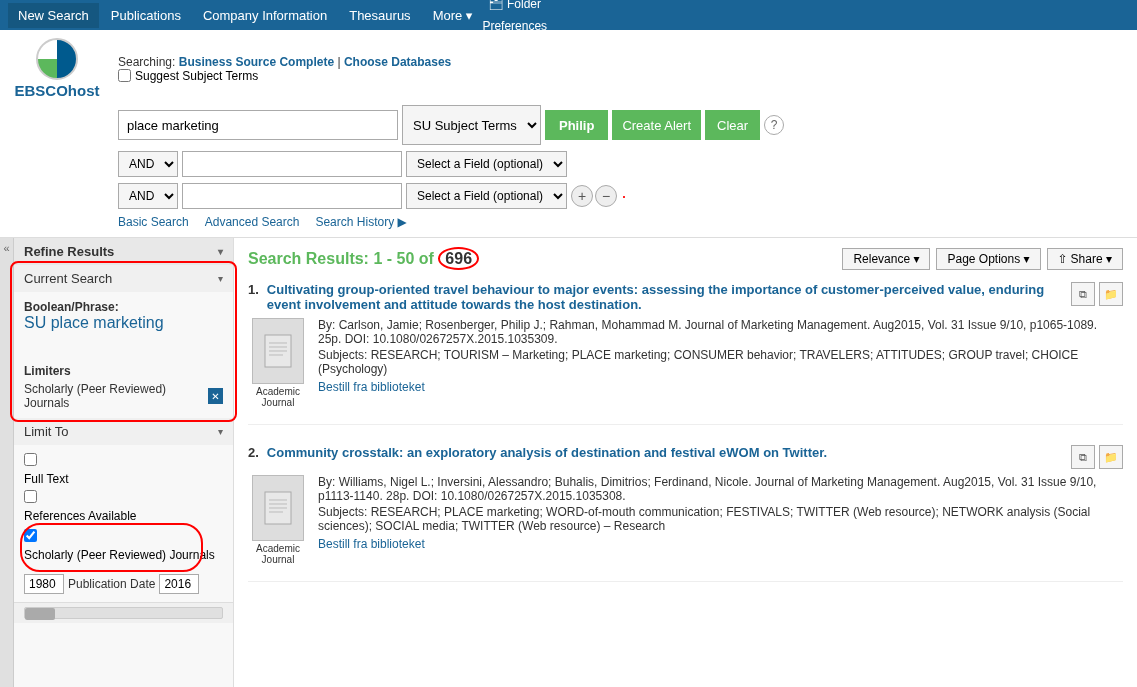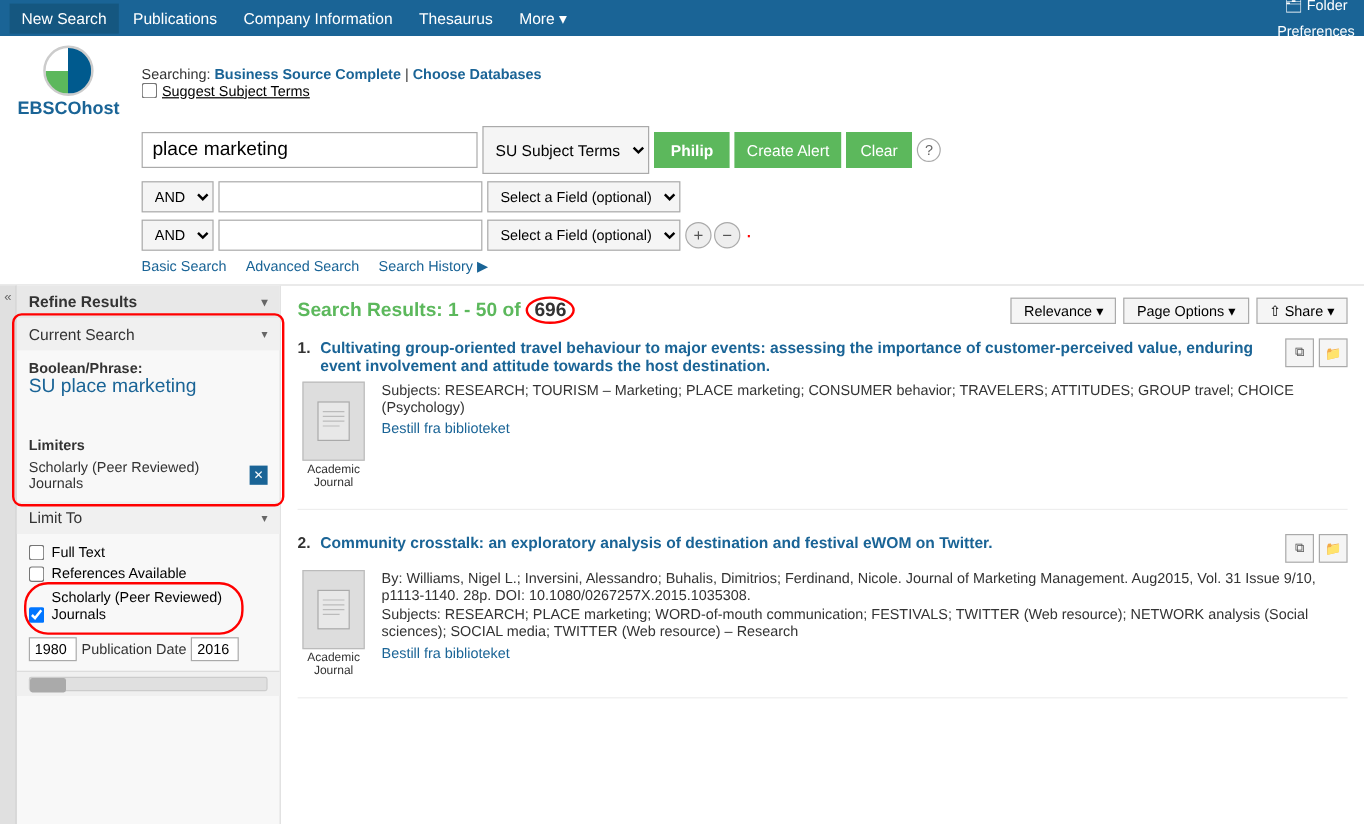--- a/index.html
+++ b/index.html
@@ -3,21 +3,20 @@
   <meta charset="utf-8">
   <style>
     * { box-sizing: border-box; margin: 0; padding: 0; }
     body { font-family: Arial, sans-serif; font-size: 13px; background: #fff; }
 
     
     .top-nav {
       background: #1a6496;
       display: flex;
       align-items: center;
-      justify-content: space-between;
       padding: 0 8px;
       height: 30px;
     }
     .top-nav-left { display: flex; gap: 2px; }
     .top-nav-item {
       color: #fff;
       padding: 5px 10px;
       font-size: 13px;
       cursor: pointer;
       white-space: nowrap;
@@ -55,33 +54,33 @@
       border: 2px solid #ccc;
       margin-bottom: 2px;
     }
     .logo-text {
       font-size: 15px;
       font-weight: bold;
       color: #1a6496;
     }
     .search-info { font-size: 12px; color: #333; }
     .search-info a { color: #1a6496; text-decoration: none; font-weight: bold; }
-    .suggest-row { display: flex; align-items: center; gap: 4px; font-size: 12px; text-decoration: underline; }
+    .suggest-row { display: flex; align-items: center; gap: 4px; font-size: 12px; }
 
     
     .search-row {
       display: flex;
       align-items: center;
       gap: 4px;
       margin-left: 106px;
     }
     .search-input {
       border: 1px solid #aaa;
       padding: 5px 8px;
-      font-size: 16px;
+      font-size: 13px;
       width: 280px;
       height: 30px;
       outline: none;
     }
     .field-select {
       border: 1px solid #aaa;
       padding: 4px 6px;
       font-size: 13px;
       height: 40px;
       background: #f5f5f5;
@@ -239,21 +238,21 @@
       width: 16px;
       height: 16px;
       display: flex;
       align-items: center;
       justify-content: center;
       font-size: 10px;
       cursor: pointer;
     }
 
     .limit-to-section { padding: 8px 10px; }
-    .limit-to-item { display: flex; align-items: flex-end; gap: 6px; font-size: 12px; margin-bottom: 4px; }
+    .limit-to-item { display: flex; align-items: flex-start; gap: 6px; font-size: 12px; margin-bottom: 4px; flex-direction: column; }
     .limit-to-item input[type=checkbox] { cursor: pointer; }
 
     .pub-date-row {
       display: flex;
       align-items: center;
       gap: 4px;
       font-size: 12px;
       margin-top: 6px;
     }
     .pub-date-input {
@@ -582,20 +581,25 @@
                 <rect x="2" y="2" width="26" height="32" fill="#e8e8e8" stroke="#aaa" stroke-width="1"></rect>
                 <line x1="6" y1="10" x2="24" y2="10" stroke="#bbb" stroke-width="1"></line>
                 <line x1="6" y1="14" x2="24" y2="14" stroke="#bbb" stroke-width="1"></line>
                 <line x1="6" y1="18" x2="24" y2="18" stroke="#bbb" stroke-width="1"></line>
                 <line x1="6" y1="22" x2="20" y2="22" stroke="#bbb" stroke-width="1"></line>
               </svg>
             </div>
             <span class="journal-label">Academic Journal</span>
           </div>
           <div class="result-meta">
+            <div class="authors">
+              <span>By: Carlson, Jamie; Rosenberger, Philip J.; Rahman, Mohammad M.</span>
+              <span> </span><span>Journal of Marketing Management. Aug2015, Vol. 31 Issue 9/10, p1065-1089. 25p.</span>
+              <span> </span><span>DOI: 10.1080/0267257X.2015.1035309.</span>
+            </div>
             <div class="subjects">
               <span>Subjects: RESEARCH; TOURISM – Marketing; PLACE marketing; CONSUMER behavior; TRAVELERS; ATTITUDES; GROUP travel; CHOICE (Psychology)</span>
             </div>
             <a class="bestill-link" href="#">Bestill fra biblioteket</a>
           </div>
         </div>
       </div>
 
       <div class="result-item">
         <div class="result-title-row">

